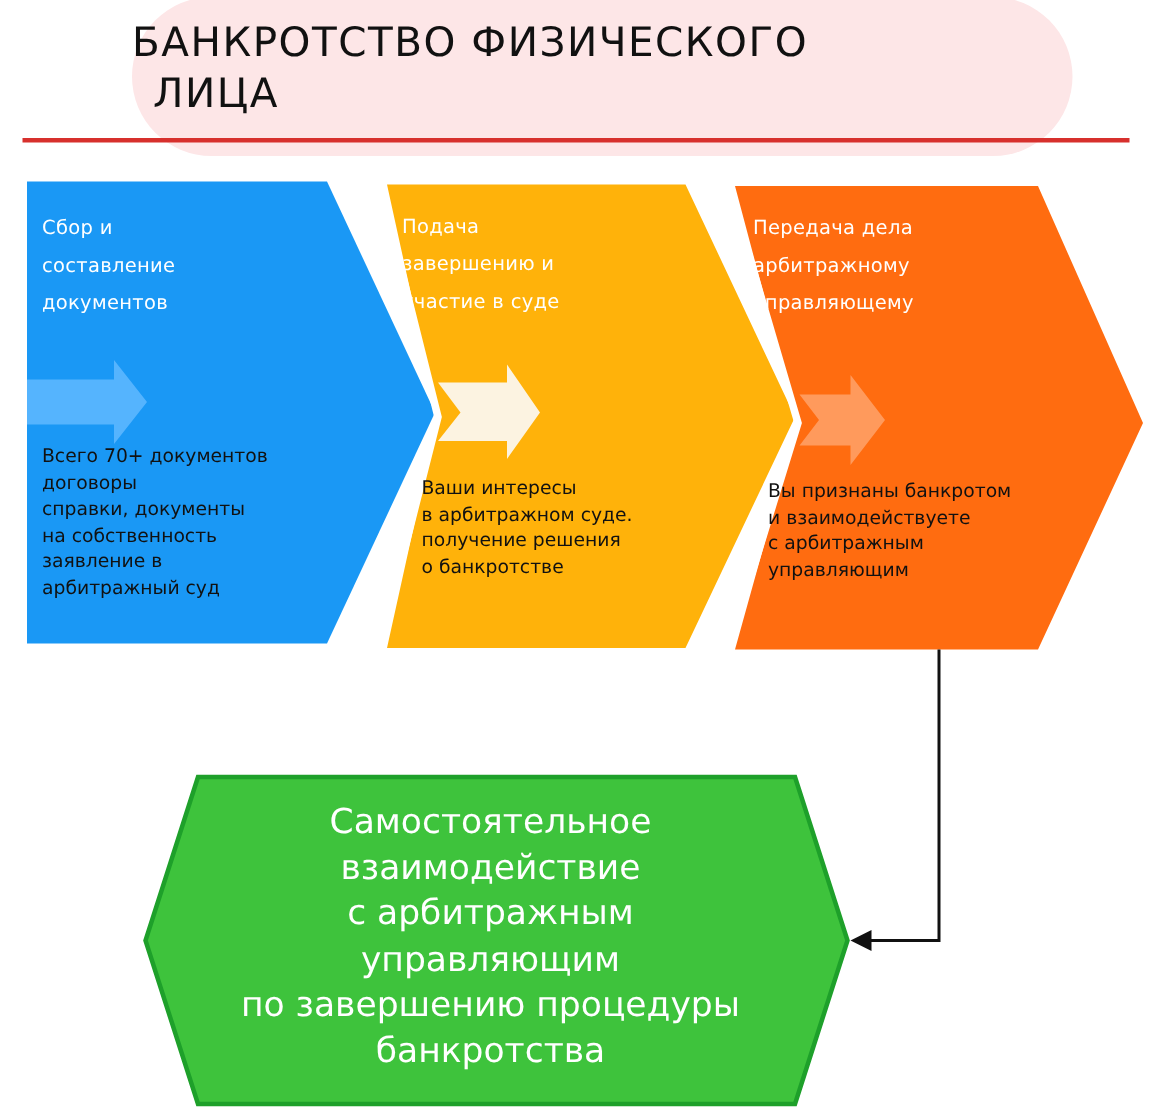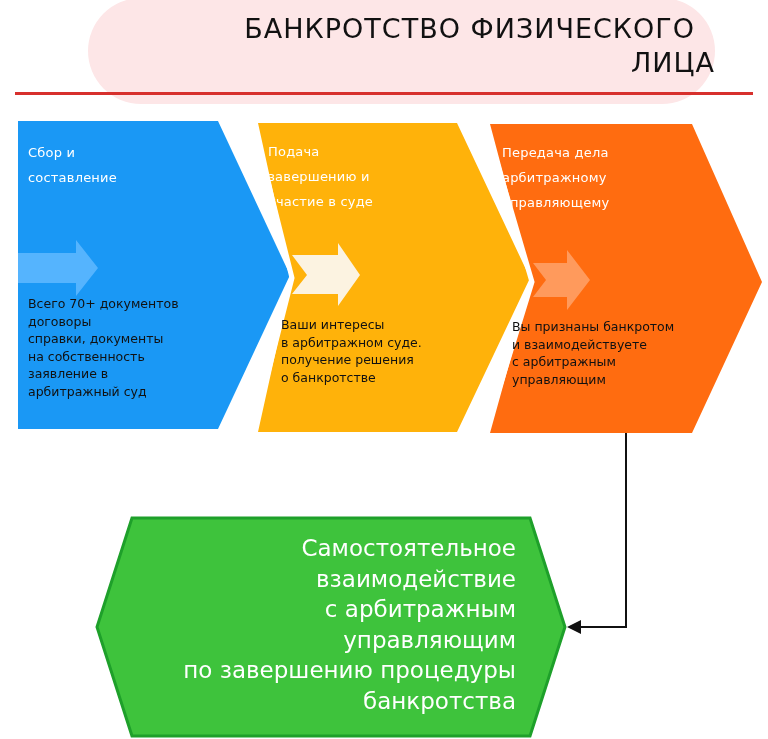--- a/index.html
+++ b/index.html
@@ -6,41 +6,41 @@
   body {
     width: 768px; height: 739px; position: relative; overflow: hidden;
     background: #ffffff;
     font-family: "DejaVu Sans", sans-serif;
   }
   .title-pill {
     position: absolute; left: 88px; top: -2px; width: 627px; height: 106px;
     background: #fde6e7; border-radius: 53px;
   }
   .title {
-    position: absolute; left: 88px; top: 12px; width: 627px; text-align: right;
+    position: absolute; left: 88px; top: 12px; width: 627px; text-align: left;
     font-size: 27px; line-height: 34px; letter-spacing: 1px; color: #111;
     font-weight: normal;
   }
   .title .l1 { display: block; padding-right: 20px; }
   .title .l2 { display: block; padding-left: 14px; }
   .divider {
     position: absolute; left: 15px; top: 92px; width: 738px; height: 3px;
     background: #d7302d;
   }
   svg.shapes { position: absolute; left: 0; top: 0; }
   .stage-head {
     position: absolute; color: #ffffff; font-size: 13px; line-height: 25px;
     letter-spacing: 0.2px;
   }
   .stage-body {
     position: absolute; color: #111; font-size: 12.5px; line-height: 17.5px;
   }
   .stage-head span, .stage-body span { display: block; white-space: nowrap; }
   .final-text {
-    position: absolute; left: 116px; top: 533px; width: 400px; text-align: right;
+    position: absolute; left: 127px; top: 533px; width: 400px; text-align: center;
     color: #ffffff; font-size: 23px; line-height: 30.5px;
   }
   .final-text span { display: block; white-space: nowrap; }
 </style>
 </head>
 <body>
 
 <div class="title-pill"></div>
 <div class="title">
   <span class="l1">БАНКРОТСТВО ФИЗИЧЕСКОГО</span>
@@ -66,20 +66,21 @@
 
   <polyline points="626,433 626,627 580,627" fill="none" stroke="#111111" stroke-width="2"></polyline>
   <polygon points="567,627 581,620 581,634" fill="#111111"></polygon>
 
   <polygon points="132,518 530,518 565,627 530,736 132,736 97,627" fill="#3ec33c" stroke="#1ea02a" stroke-width="3"></polygon>
 </svg>
 
 <div class="stage-head" style="left:28px; top:140px;">
   <span>Сбор и</span>
   <span>составление</span>
+  <span>документов</span>
 </div>
 <div class="stage-body" style="left:28px; top:295px;">
   <span>Всего 70+ документов</span>
   <span>договоры</span>
   <span>справки, документы</span>
   <span>на собственность</span>
   <span>заявление в</span>
   <span>арбитражный суд</span>
 </div>
 

